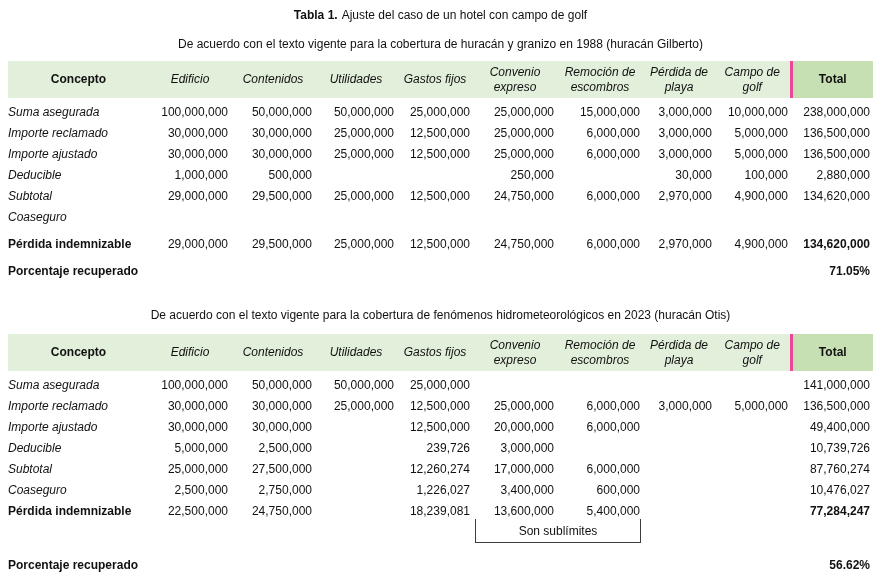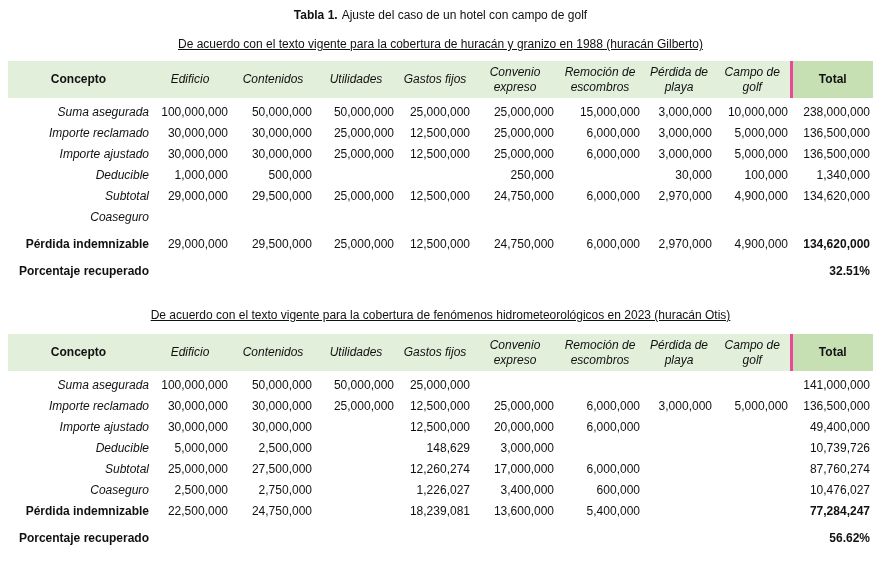--- a/index.html
+++ b/index.html
@@ -11,21 +11,21 @@
     width:881px;height:585px;
     background:#ffffff;
     font-family:"Liberation Sans",sans-serif;
     color:#111;
     overflow:hidden;
   }
   .page{padding:5px 8px 0 8px;}
   .caption{text-align:center;font-size:12px;margin-top:2px;line-height:16px;}
   .caption .cap-label{font-weight:bold;}
   .caption .cap-text{margin-left:4px;}
-  .subtitle{text-align:center;font-size:12px;margin-top:14px;line-height:15px;text-decoration:underline;}
+  .subtitle{text-align:center;font-size:12px;margin-top:14px;line-height:15px;}
   table.fin{
     border-collapse:collapse;
     table-layout:fixed;
     width:865px;
     margin-top:9px;
     font-size:12px;
   }
   table.fin th{
     background:var(--header-bg);
     font-weight:normal;
@@ -37,21 +37,21 @@
     line-height:1.25;
   }
   table.fin th.first{font-style:normal;font-weight:bold;margin-left:30px;}
   table.fin th.total{
     font-style:normal;font-weight:bold;
     background:var(--total-bg);
     border-left:3px solid #ec4899;
   }
   table.fin td{height:21px;padding:0;vertical-align:bottom;}
   table.fin td.num{text-align:right;padding-right:3px;white-space:nowrap;}
-  table.fin td.rowlabel{text-align:right;font-style:italic;white-space:nowrap;}
+  table.fin td.rowlabel{text-align:left;font-style:italic;white-space:nowrap;}
   table.fin tr.boldrow td.rowlabel{font-style:normal;font-weight:bold;}
   table.fin td.boldval{font-weight:bold;}
   table.fin tr.spaced td{padding-top:6px;}
   table.fin tr.noterow td{height:27px;vertical-align:top;}
   .bracket{
     border:1.5px solid #3c3c3c;
     border-top:none;
     height:23px;
     margin:1px 2px 0 2px;
     display:flex;align-items:center;justify-content:center;
@@ -137,21 +137,21 @@
         <tr class="">
           <td class="rowlabel">Deducible</td>
           <td class="num">1,000,000</td>
           <td class="num">500,000</td>
           <td class="num"></td>
           <td class="num"></td>
           <td class="num">250,000</td>
           <td class="num"></td>
           <td class="num">30,000</td>
           <td class="num">100,000</td>
-          <td class="num">1,340,000</td>
+          <td class="num">2,880,000</td>
         </tr>
         <tr class="">
           <td class="rowlabel">Subtotal</td>
           <td class="num">29,000,000</td>
           <td class="num">29,500,000</td>
           <td class="num">25,000,000</td>
           <td class="num">12,500,000</td>
           <td class="num">24,750,000</td>
           <td class="num">6,000,000</td>
           <td class="num">2,970,000</td>
@@ -185,21 +185,21 @@
         <tr class="boldrow spaced">
           <td class="rowlabel">Porcentaje recuperado</td>
           <td class="num"></td>
           <td class="num"></td>
           <td class="num"></td>
           <td class="num"></td>
           <td class="num"></td>
           <td class="num"></td>
           <td class="num"></td>
           <td class="num"></td>
-          <td class="num boldval">32.51%</td>
+          <td class="num boldval">71.05%</td>
         </tr>
       </tbody>
     </table>
 
   <div class="subtitle" style="margin-top:30px;">De acuerdo con el texto vigente para la cobertura de fenómenos hidrometeorológicos en 2023 (huracán Otis)</div>
 
   <table class="fin" style="margin-top:11px;">
       <colgroup>
         <col style="width: 141px;">
         <col style="width: 82px;">
@@ -261,21 +261,21 @@
           <td class="num">6,000,000</td>
           <td class="num"></td>
           <td class="num"></td>
           <td class="num">49,400,000</td>
         </tr>
         <tr class="">
           <td class="rowlabel">Deducible</td>
           <td class="num">5,000,000</td>
           <td class="num">2,500,000</td>
           <td class="num"></td>
-          <td class="num">148,629</td>
+          <td class="num">239,726</td>
           <td class="num">3,000,000</td>
           <td class="num"></td>
           <td class="num"></td>
           <td class="num"></td>
           <td class="num">10,739,726</td>
         </tr>
         <tr class="">
           <td class="rowlabel">Subtotal</td>
           <td class="num">25,000,000</td>
           <td class="num">27,500,000</td>
@@ -304,20 +304,27 @@
           <td class="num">22,500,000</td>
           <td class="num">24,750,000</td>
           <td class="num"></td>
           <td class="num">18,239,081</td>
           <td class="num">13,600,000</td>
           <td class="num">5,400,000</td>
           <td class="num"></td>
           <td class="num"></td>
           <td class="num boldval">77,284,247</td>
         </tr>
+        <tr class="noterow">
+          <td colspan="5"></td>
+          <td colspan="2">
+            <div class="bracket">Son sublímites</div>
+          </td>
+          <td colspan="3"></td>
+        </tr>
         <tr class="boldrow spaced">
           <td class="rowlabel">Porcentaje recuperado</td>
           <td class="num"></td>
           <td class="num"></td>
           <td class="num"></td>
           <td class="num"></td>
           <td class="num"></td>
           <td class="num"></td>
           <td class="num"></td>
           <td class="num"></td>

